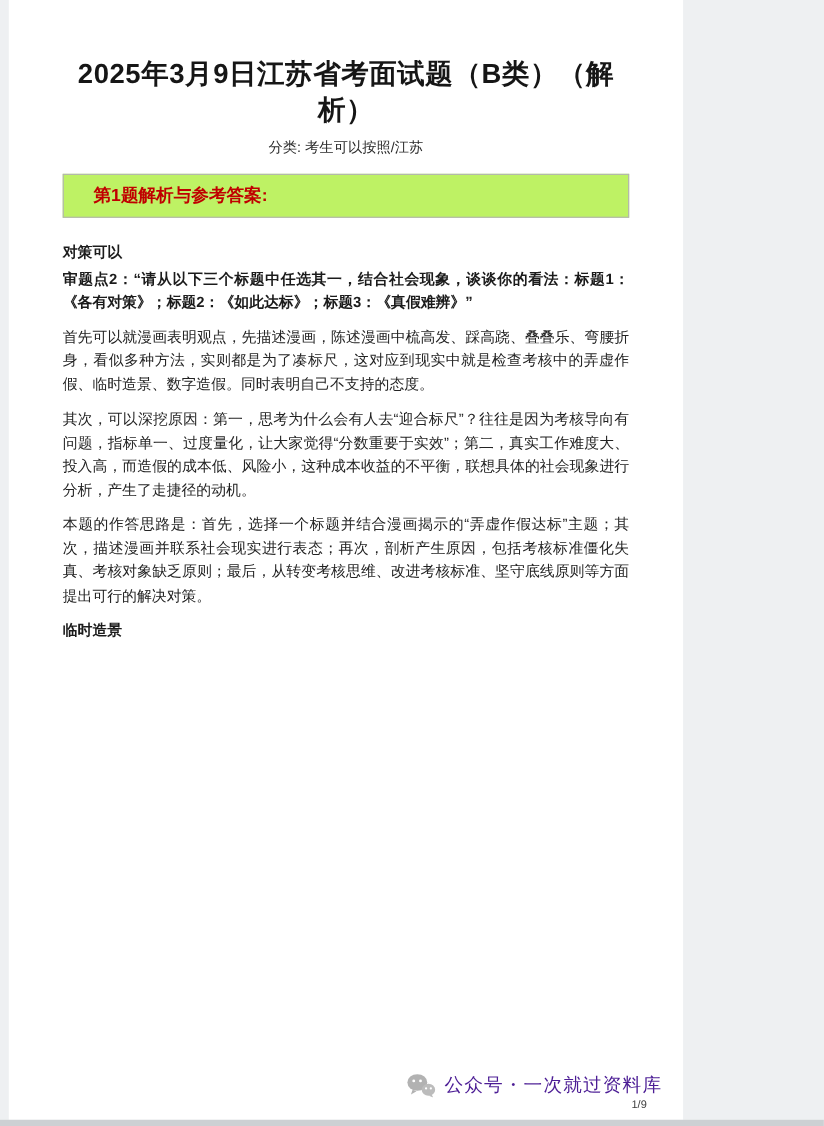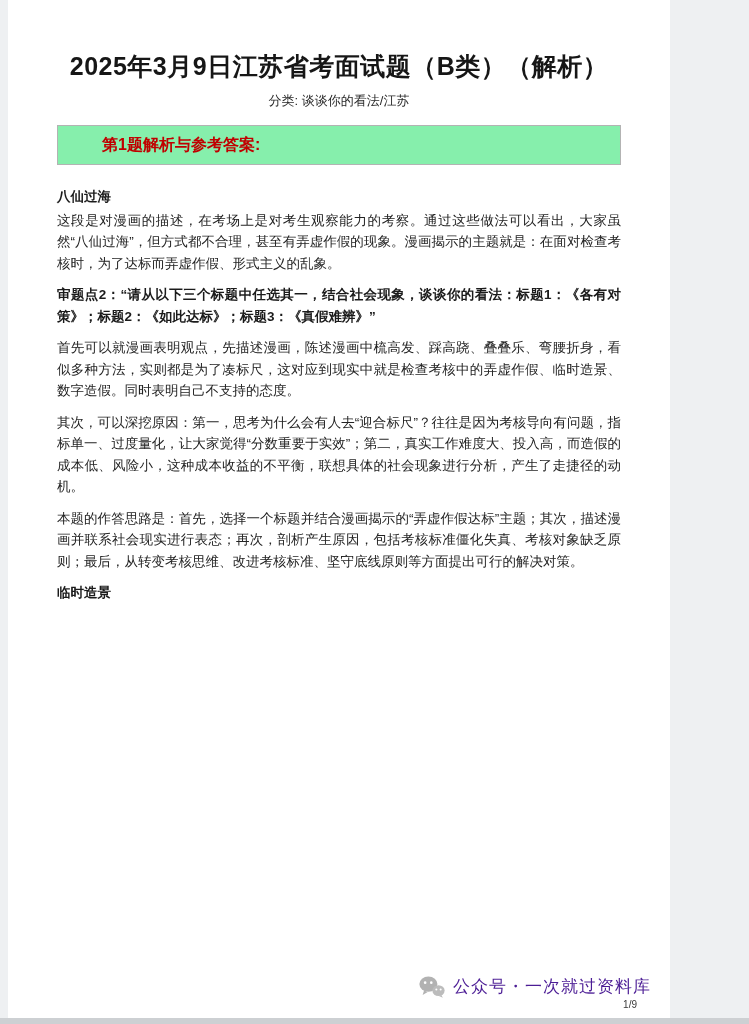--- a/index.html
+++ b/index.html
@@ -13,21 +13,21 @@
   }
   .viewer {
     position: relative;
     width: 749px;
     height: 1024px;
   }
   .page {
     position: absolute;
     left: 8px;
     top: 0;
-    width: 662px;
+    width: 613px;
     height: 1018px;
     background: #ffffff;
     box-sizing: border-box;
   }
   .page-bottom-edge {
     position: absolute;
     left: 0;
     bottom: 0;
     width: 749px;
     height: 6px;
@@ -50,24 +50,24 @@
   .doc-subtitle {
     margin-top: 9px;
     text-align: center;
     font-size: 13px;
     color: #2a2a2a;
   }
   .section-box {
     margin-top: 15px;
     height: 40px;
     border: 1px solid #b3b3b3;
-    background: #86efac;
+    background: #bef264;
     display: flex;
     align-items: center;
-    padding-left: 44px;
+    padding-left: 27px;
     box-sizing: border-box;
   }
   .section-box-title {
     font-size: 16px;
     font-weight: 700;
     color: #c00000;
   }
   .body-text {
     margin-top: 21px;
   }
@@ -124,29 +124,28 @@
 <body>
 
 <div class="viewer">
   <div class="gutter-left"></div>
   <div class="gutter-right"></div>
 
   <div class="page">
     <div class="content">
 
       <div class="doc-title">2025年3月9日江苏省考面试题（B类）（解析）</div>
-      <div class="doc-subtitle">分类: 谈谈你的看法/江苏</div>
+      <div class="doc-subtitle">分类: 考生可以按照/江苏</div>
 
       <div class="section-box">
         <span class="section-box-title">第1题解析与参考答案:</span>
       </div>
 
       <div class="body-text">
-        <p class="para bold heading">八仙过海</p>
-        <p class="para">这段是对漫画的描述，在考场上是对考生观察能力的考察。通过这些做法可以看出，大家虽然“八仙过海”，但方式都不合理，甚至有弄虚作假的现象。漫画揭示的主题就是：在面对检查考核时，为了达标而弄虚作假、形式主义的乱象。</p>
+        <p class="para bold heading">对策可以</p>
         <p class="para bold">审题点2：“请从以下三个标题中任选其一，结合社会现象，谈谈你的看法：标题1：《各有对策》；标题2：《如此达标》；标题3：《真假难辨》”</p>
         <p class="para">首先可以就漫画表明观点，先描述漫画，陈述漫画中梳高发、踩高跷、叠叠乐、弯腰折身，看似多种方法，实则都是为了凑标尺，这对应到现实中就是检查考核中的弄虚作假、临时造景、数字造假。同时表明自己不支持的态度。</p>
         <p class="para">其次，可以深挖原因：第一，思考为什么会有人去“迎合标尺”？往往是因为考核导向有问题，指标单一、过度量化，让大家觉得“分数重要于实效”；第二，真实工作难度大、投入高，而造假的成本低、风险小，这种成本收益的不平衡，联想具体的社会现象进行分析，产生了走捷径的动机。</p>
         <p class="para">本题的作答思路是：首先，选择一个标题并结合漫画揭示的“弄虚作假达标”主题；其次，描述漫画并联系社会现实进行表态；再次，剖析产生原因，包括考核标准僵化失真、考核对象缺乏原则；最后，从转变考核思维、改进考核标准、坚守底线原则等方面提出可行的解决对策。</p>
         <p class="para bold heading">临时造景</p>
       </div>
     </div>
 
     <div class="footer-watermark">
       <span class="wechat-icon">

